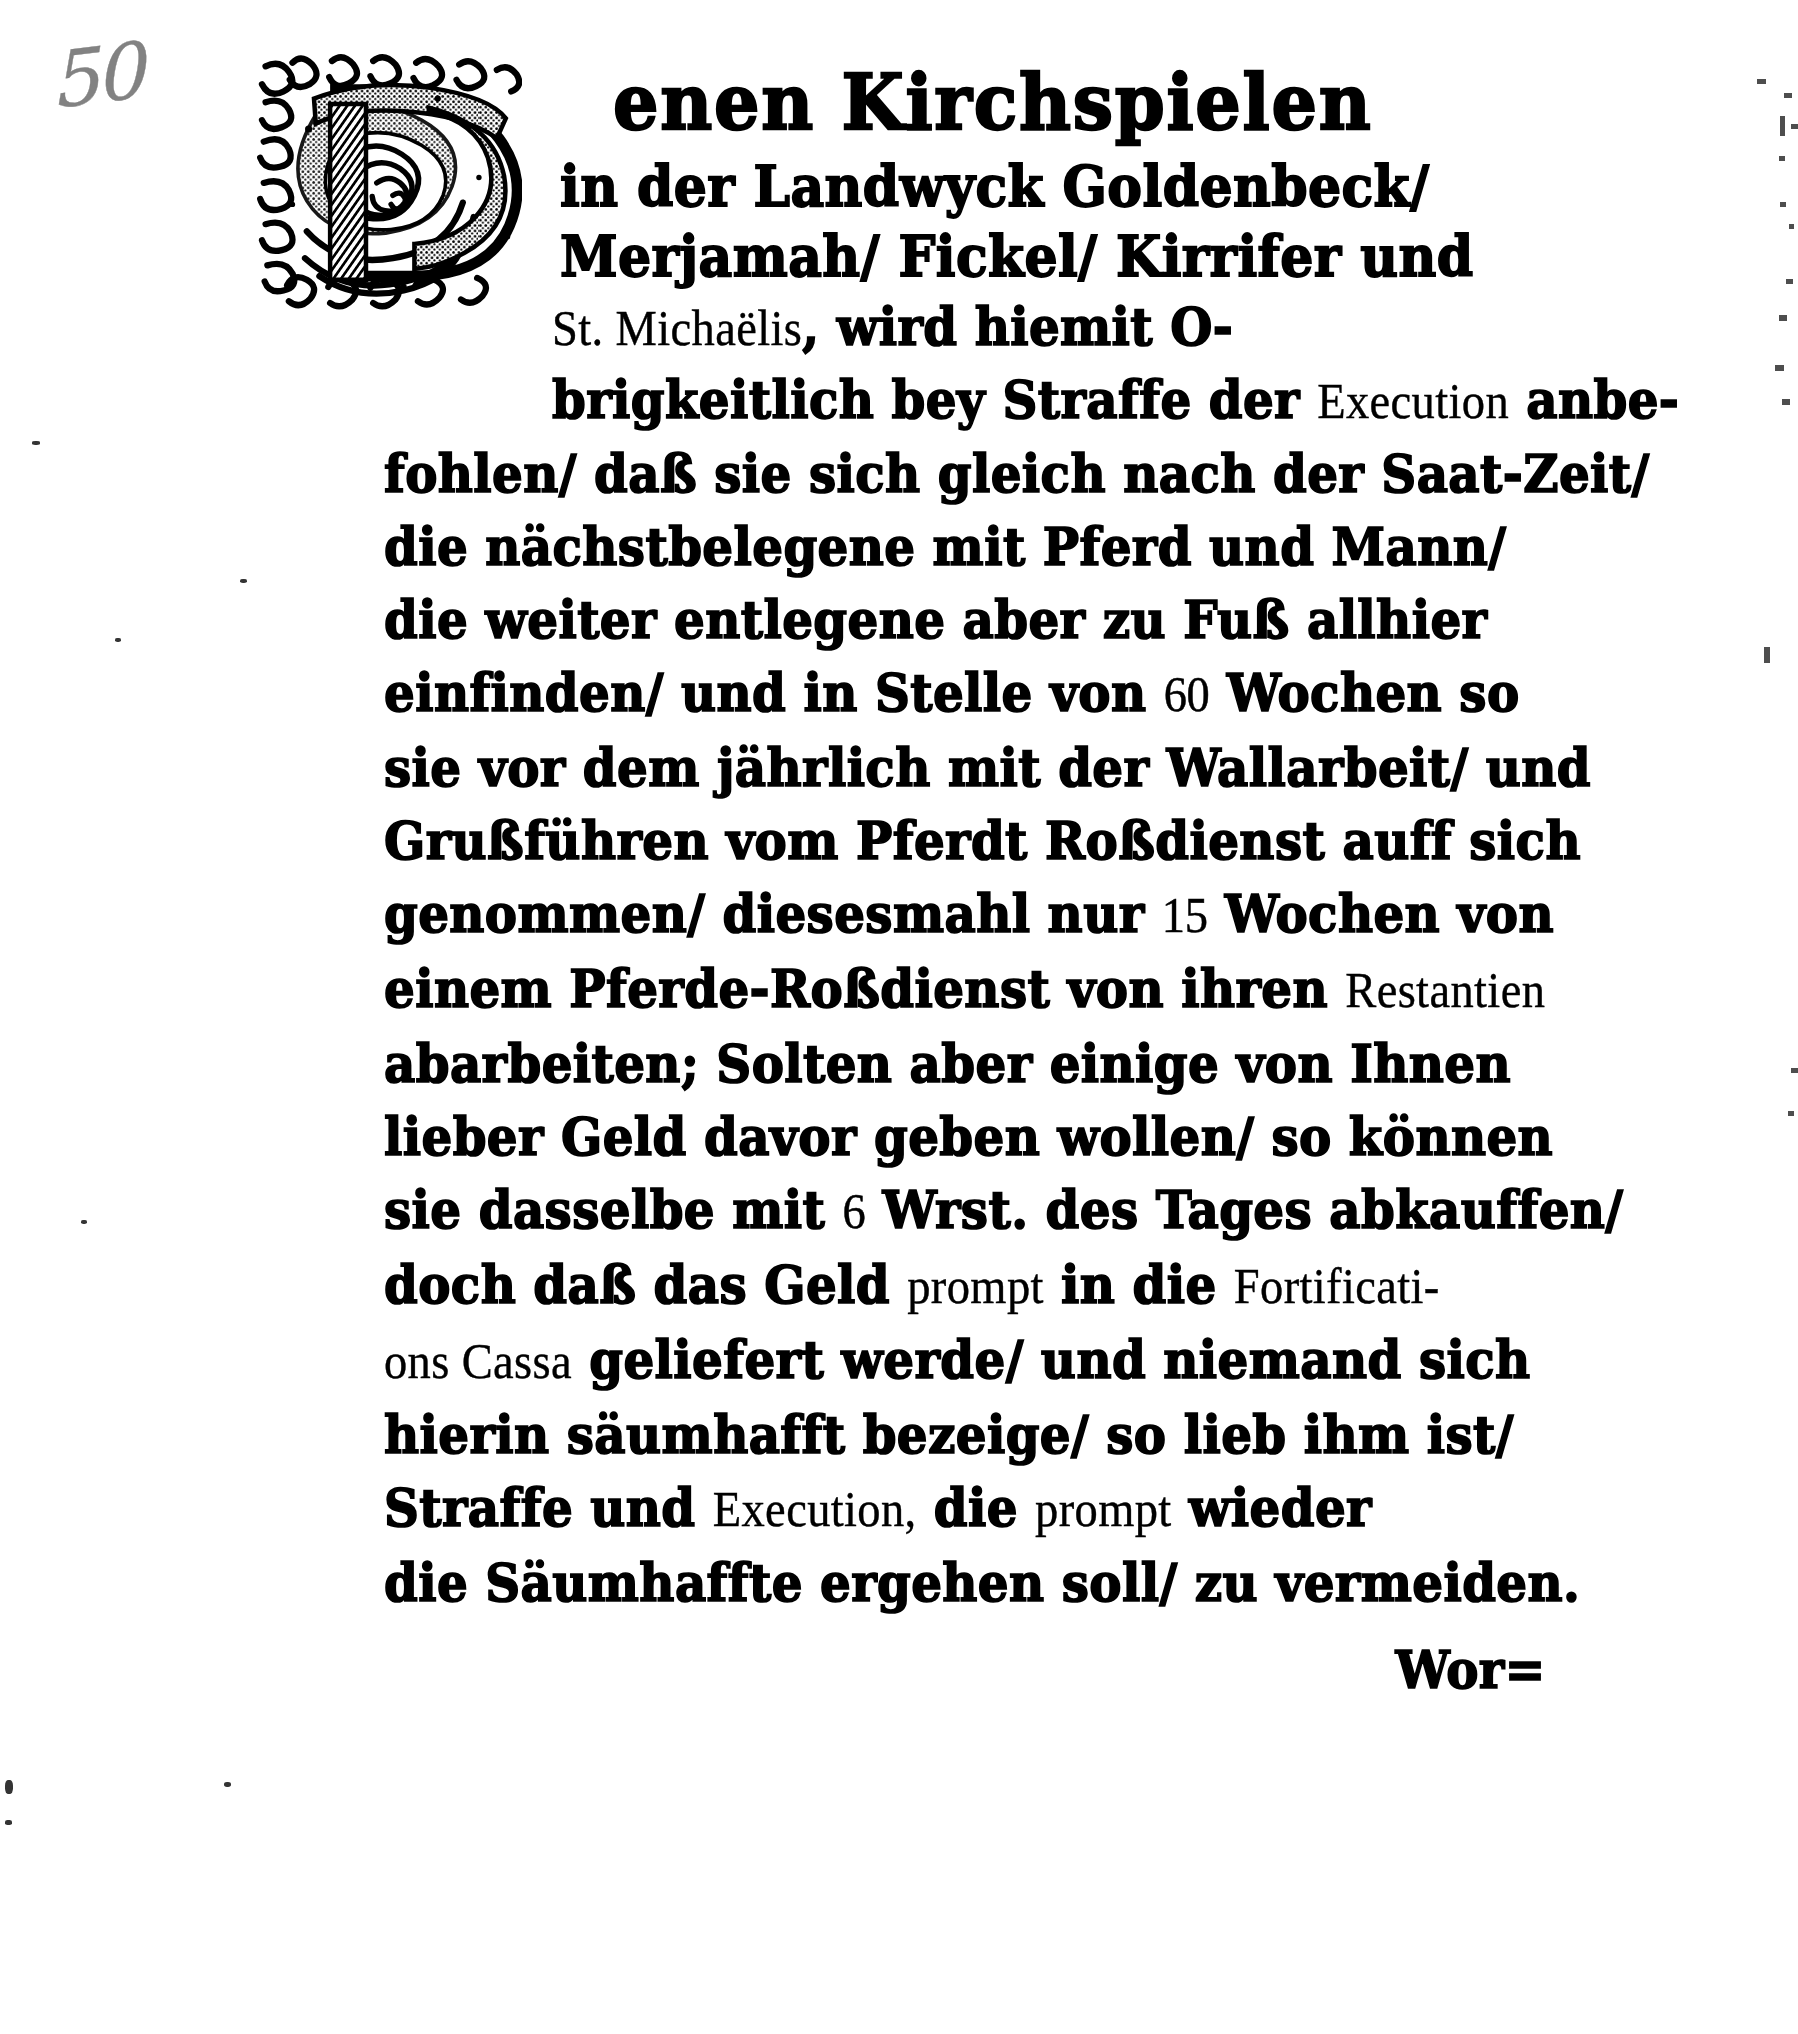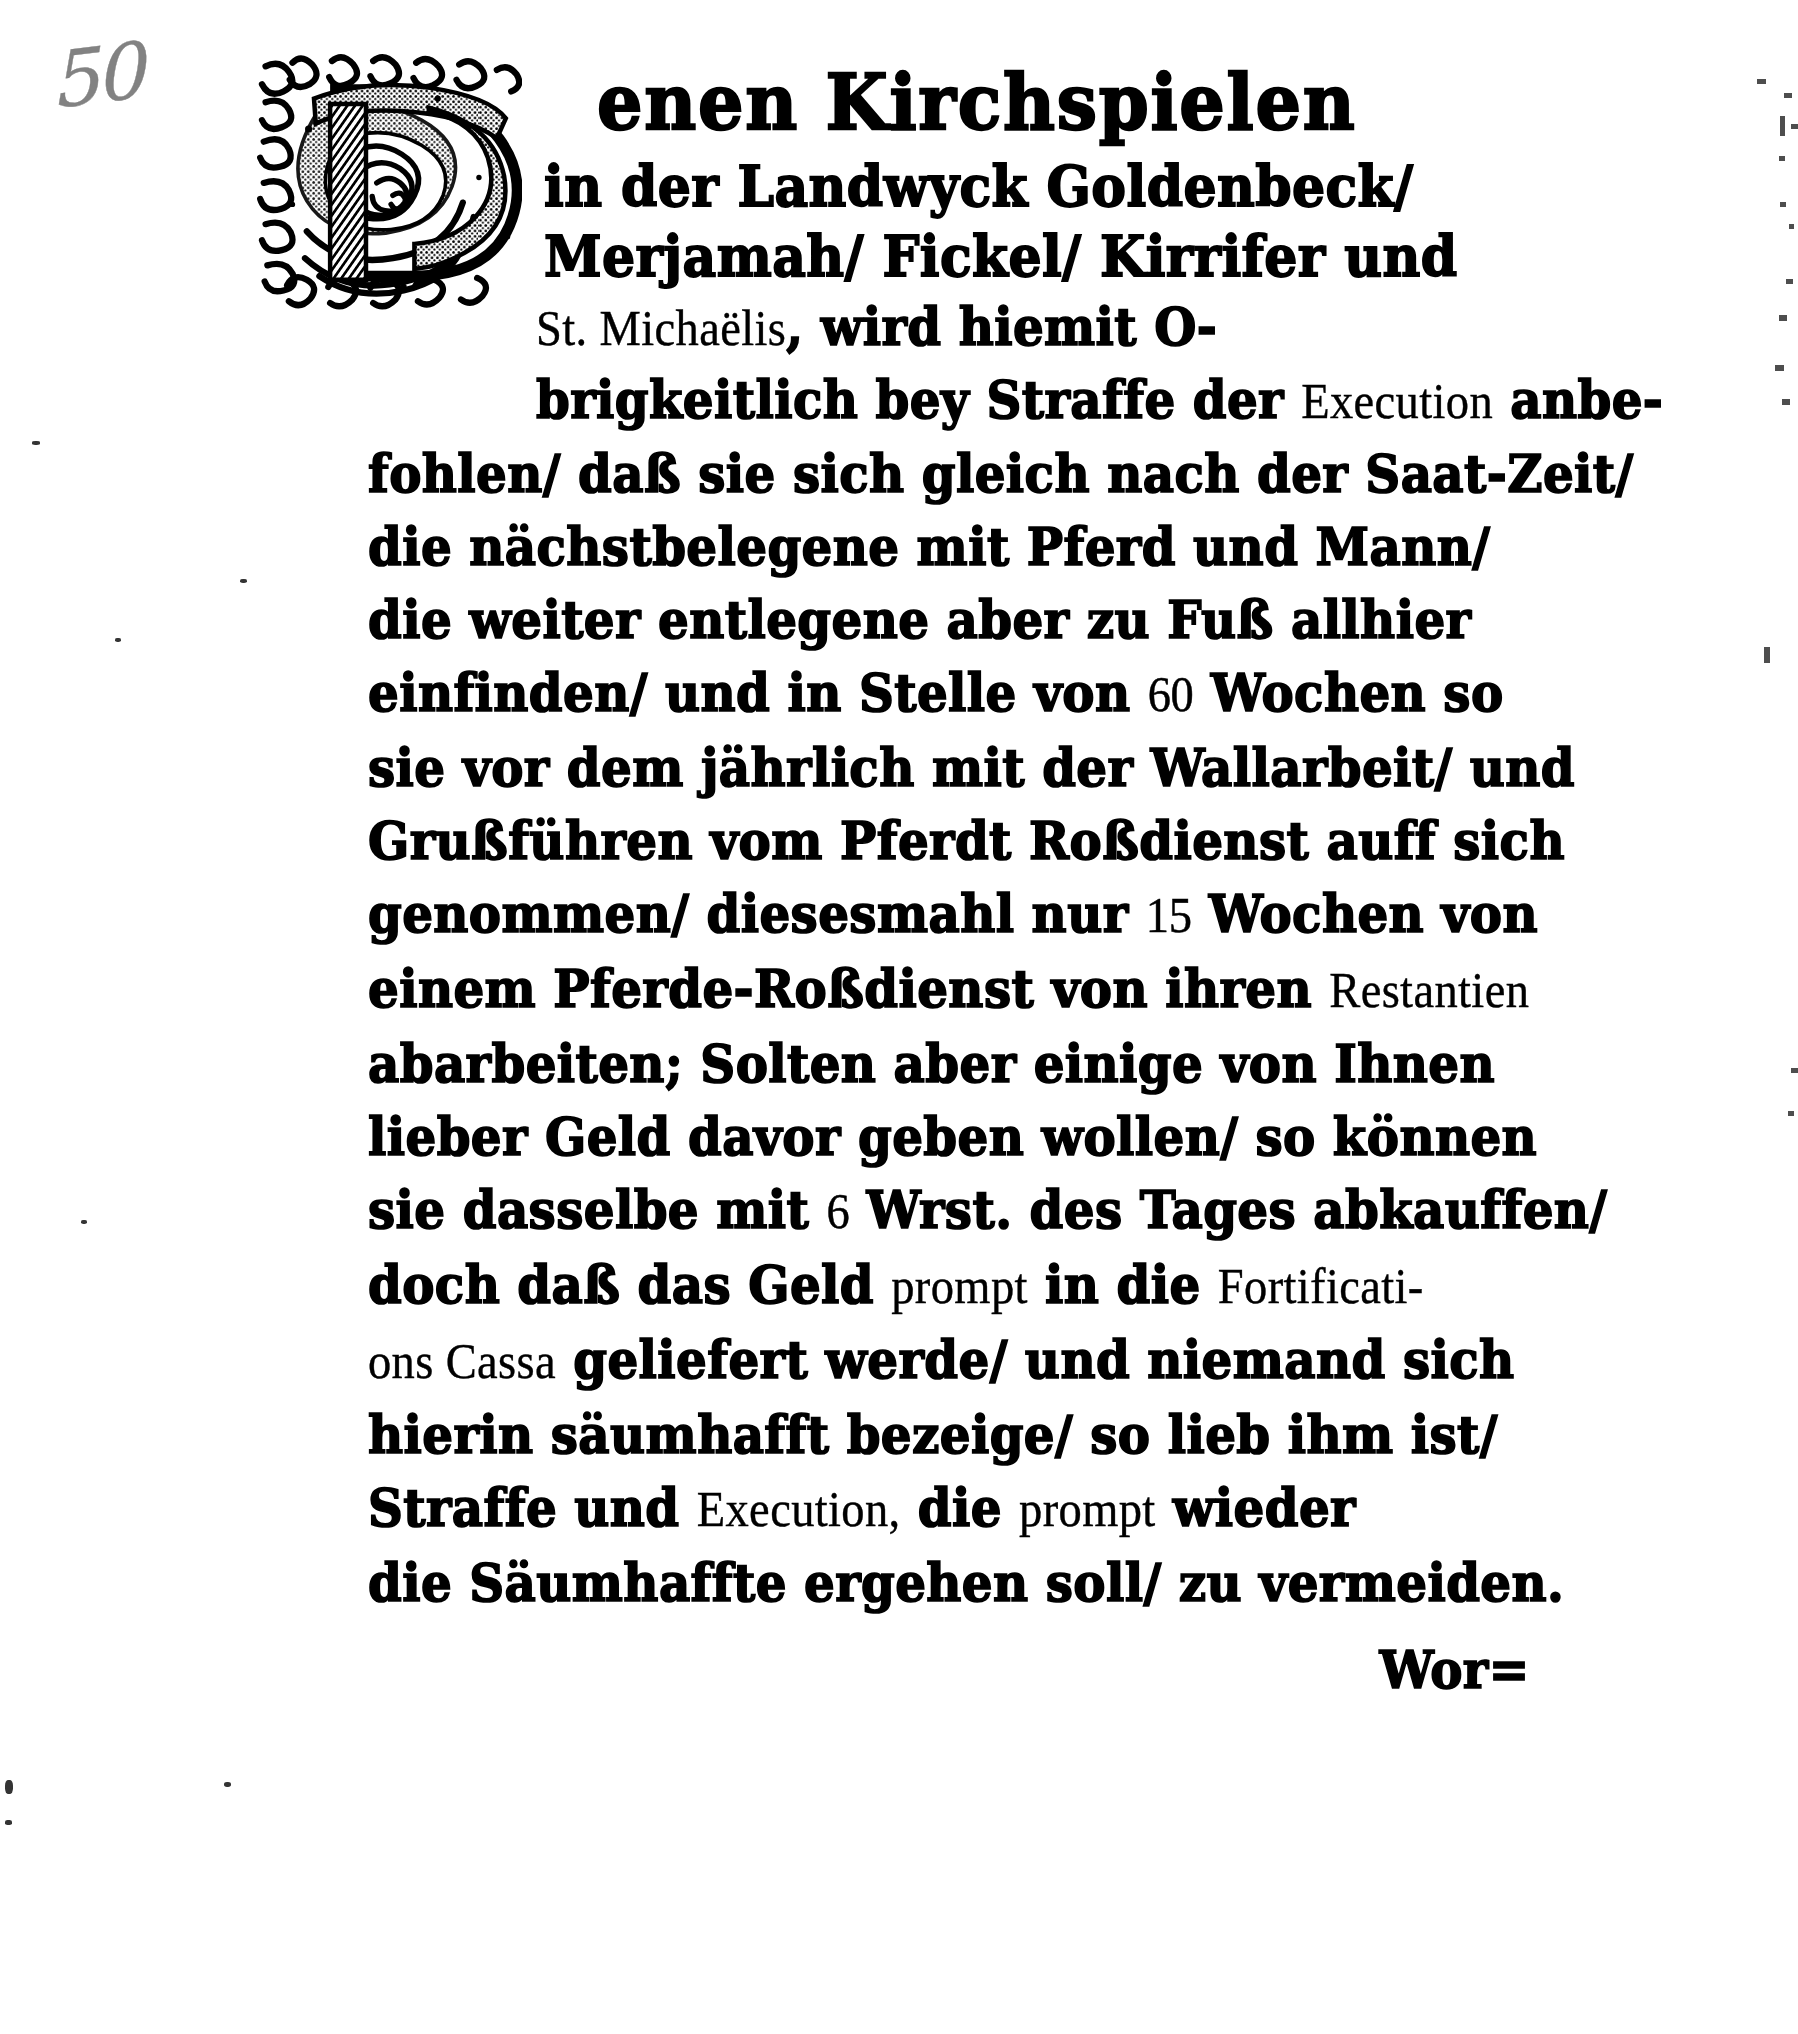--- a/index.html
+++ b/index.html
@@ -38,21 +38,21 @@
     letter-spacing: -3.6px;
     transform: rotate(-7deg) skewX(-6deg);
     transform-origin: left top;
     display: inline-block;
     -webkit-text-stroke: 0.4px #1d1d1d;
   }
 
   
   #textblock {
     position: absolute;
-    left: 368px;
+    left: 384px;
     top: 56px;
     width: 1254px;
   }
 
   .line {
     position: relative;
     font-family: "DejaVu Serif", serif;
     font-weight: 700;
     color: #000000;
     white-space: nowrap;

